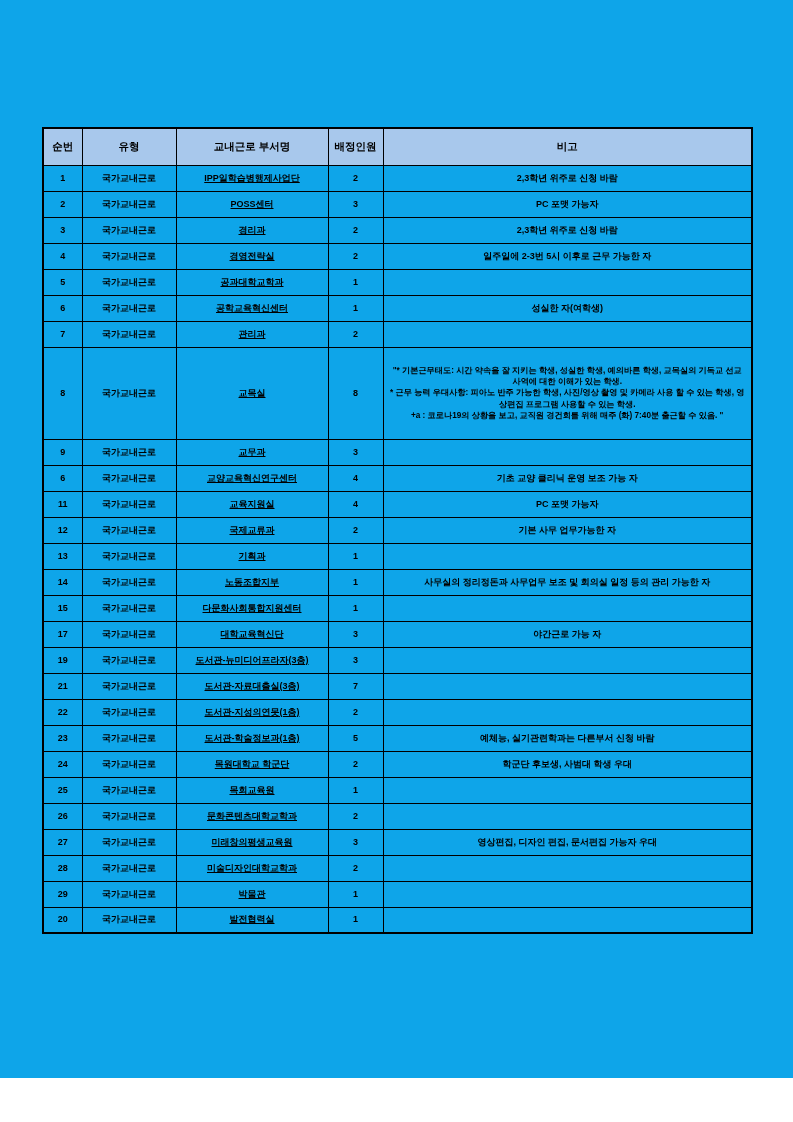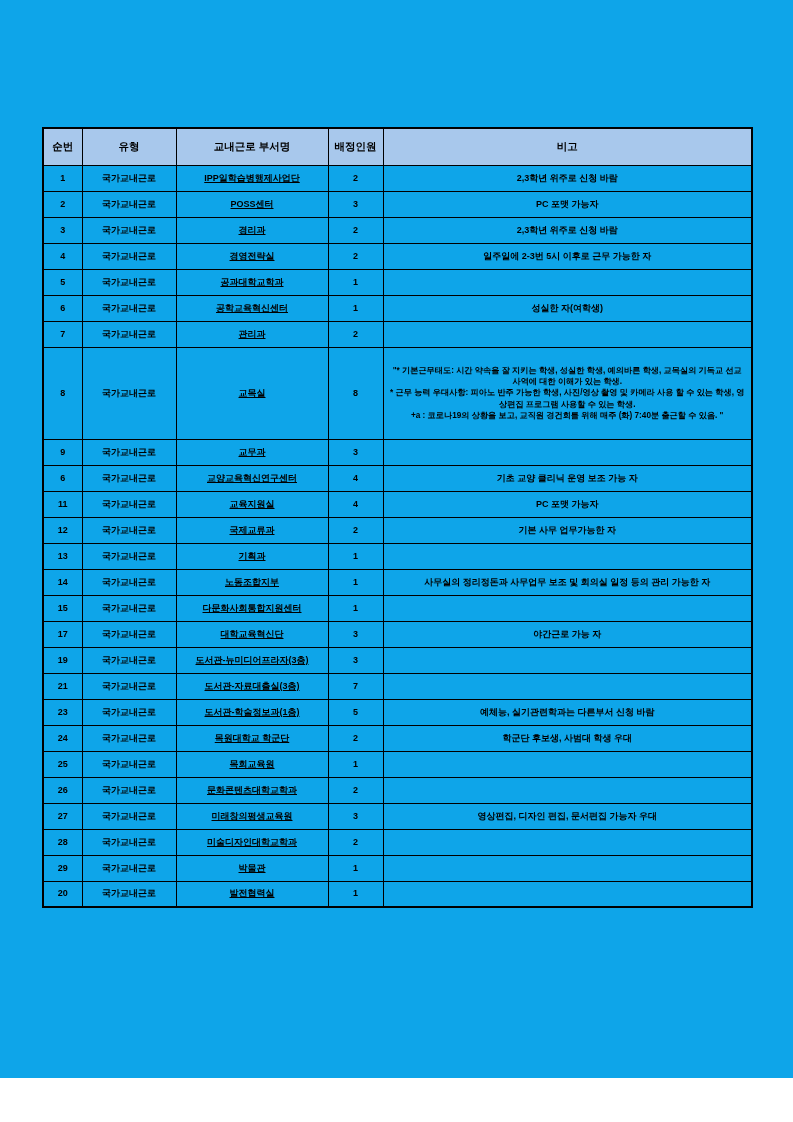--- a/index.html
+++ b/index.html
@@ -199,20 +199,27 @@
           <td class="c-note"></td>
         </tr>
         <tr>
           <td class="c-no">21</td>
           <td class="c-type">국가교내근로</td>
           <td class="c-dept">도서관-자료대출실(3층)</td>
           <td class="c-count">7</td>
           <td class="c-note"></td>
         </tr>
         <tr>
+          <td class="c-no">22</td>
+          <td class="c-type">국가교내근로</td>
+          <td class="c-dept">도서관-지성의연못(1층)</td>
+          <td class="c-count">2</td>
+          <td class="c-note"></td>
+        </tr>
+        <tr>
           <td class="c-no">23</td>
           <td class="c-type">국가교내근로</td>
           <td class="c-dept">도서관-학술정보과(1층)</td>
           <td class="c-count">5</td>
           <td class="c-note">예체능, 실기관련학과는 다른부서 신청 바람</td>
         </tr>
         <tr>
           <td class="c-no">24</td>
           <td class="c-type">국가교내근로</td>
           <td class="c-dept">목원대학교 학군단</td>

